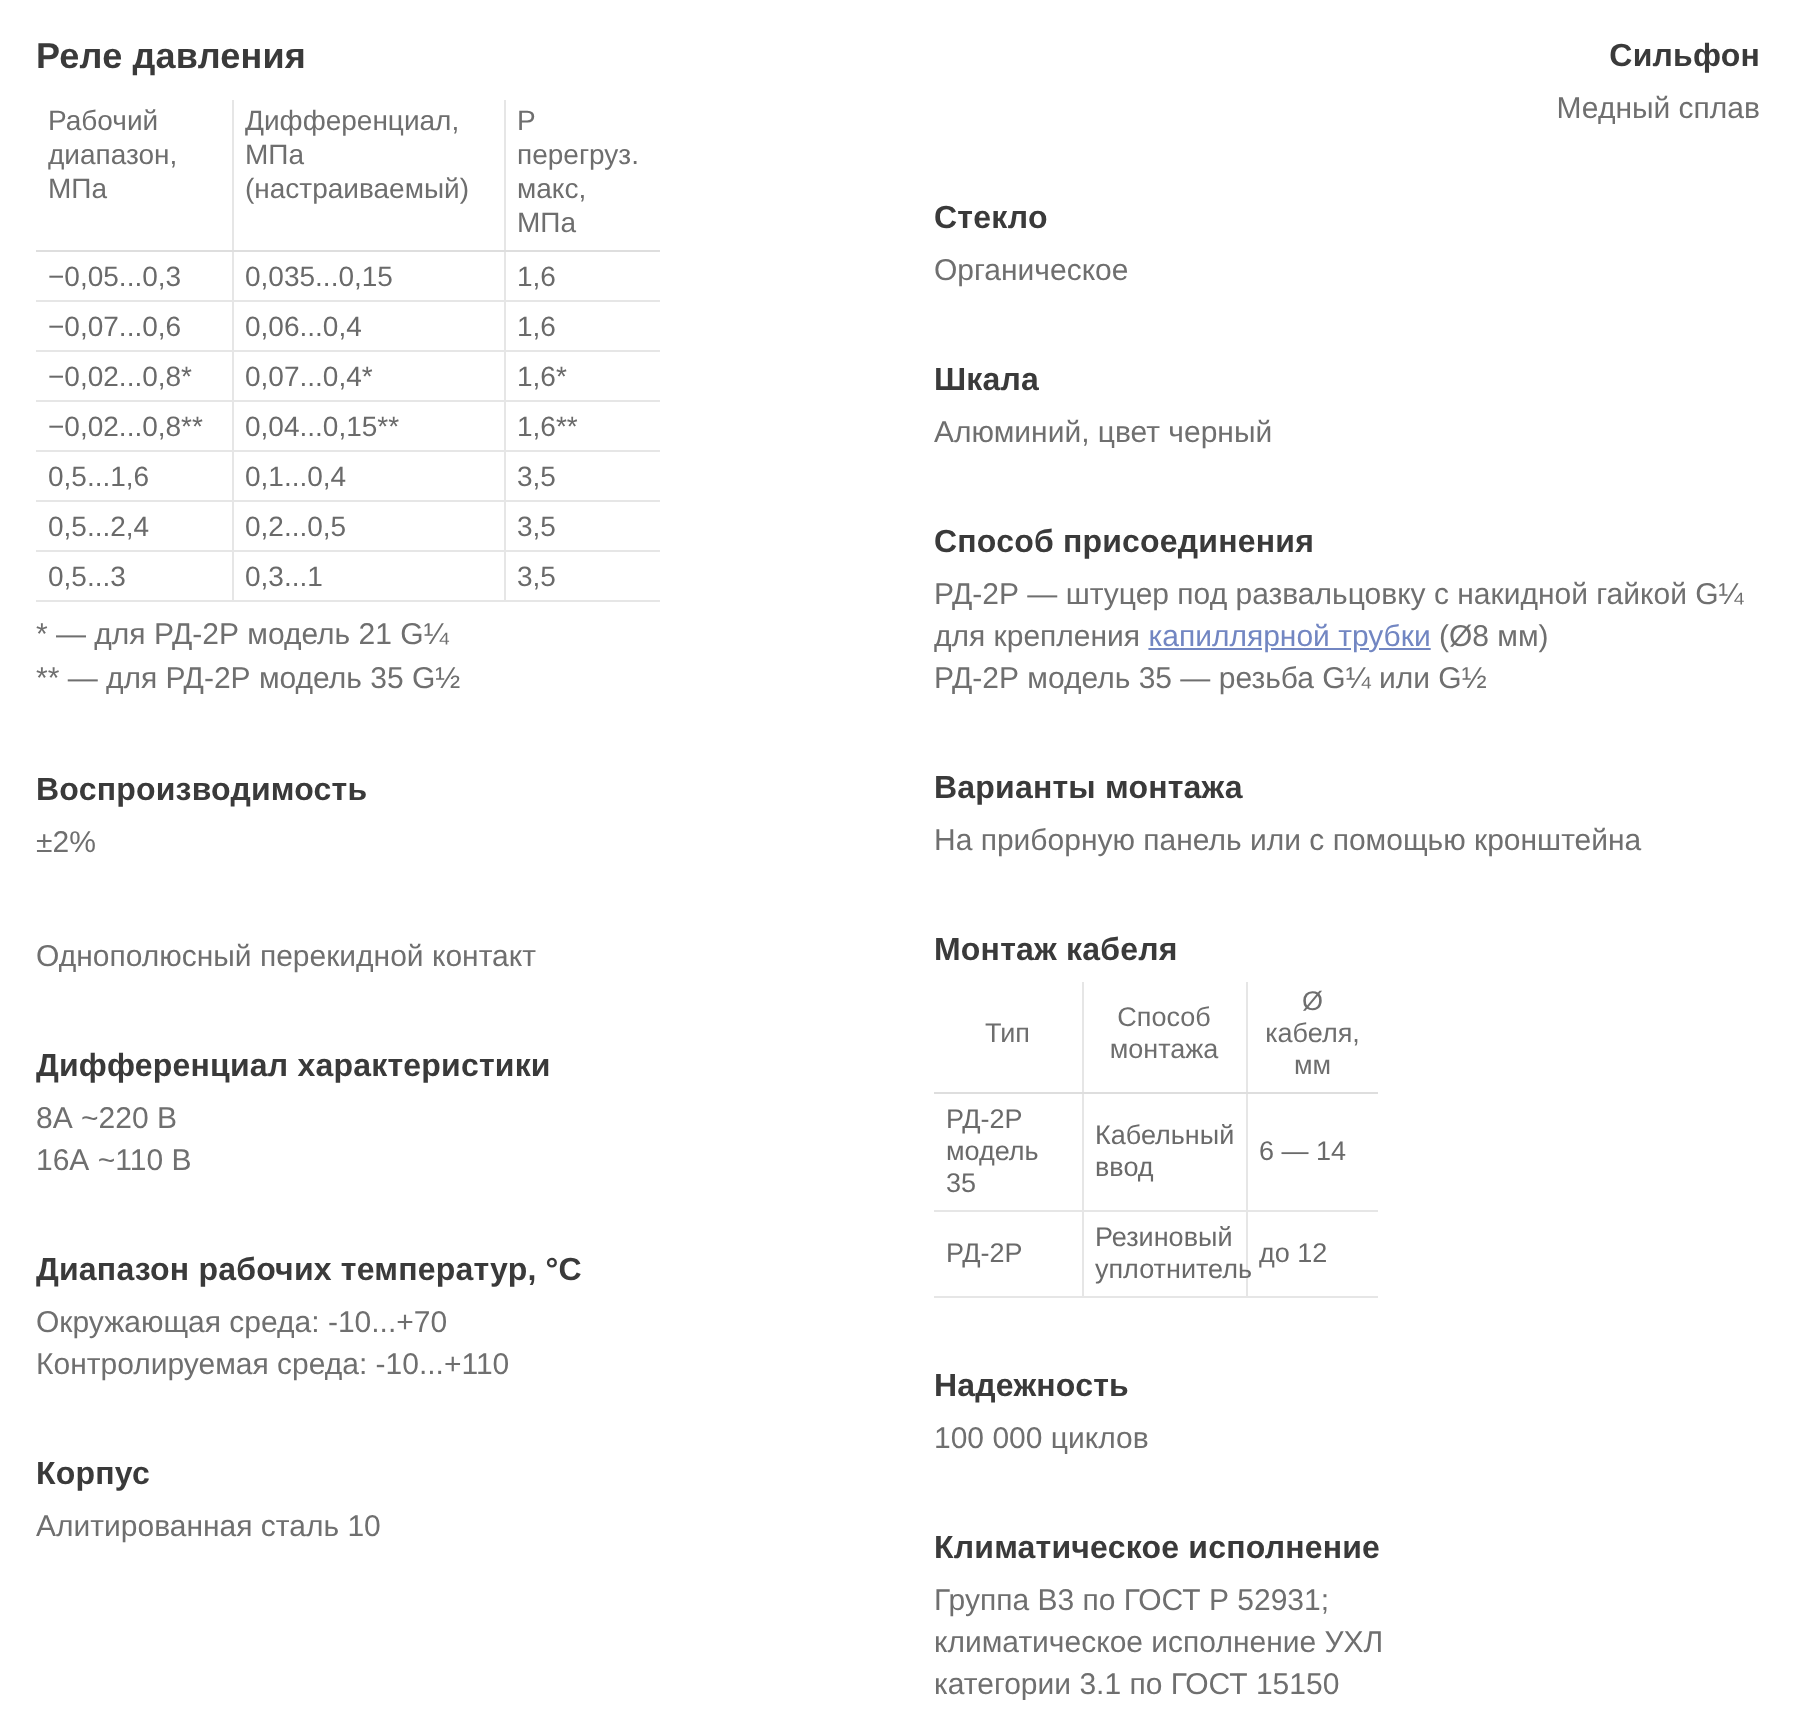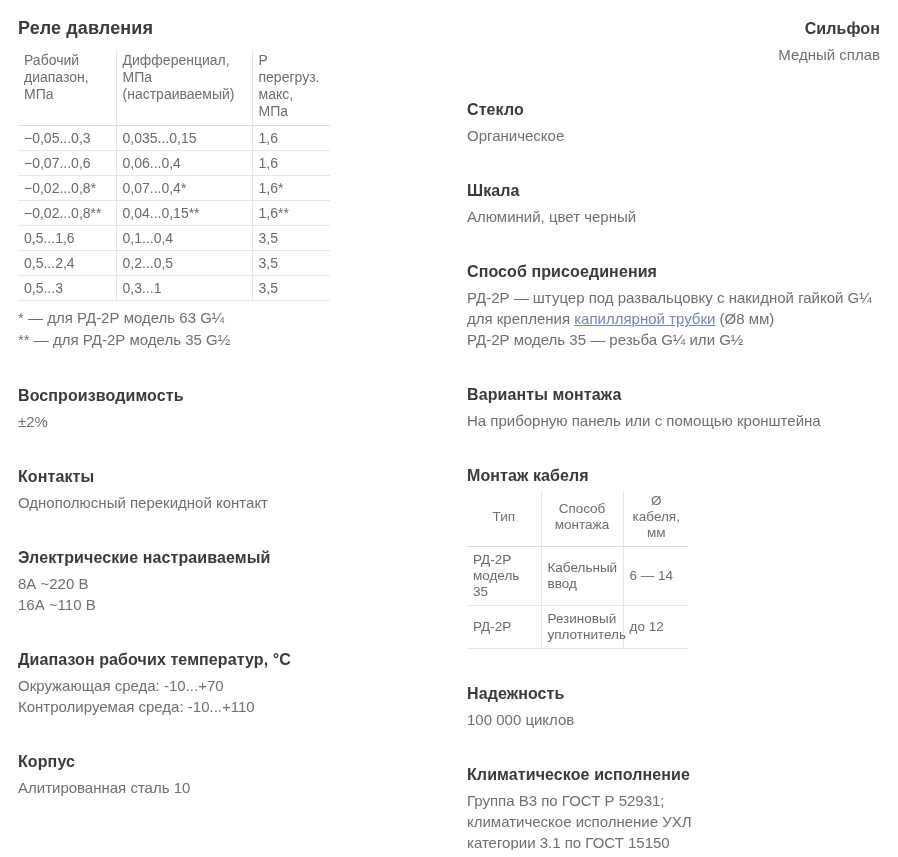--- a/index.html
+++ b/index.html
@@ -115,36 +115,35 @@
           </tr>
           <tr>
             <td>0,5...3</td>
             <td>0,3...1</td>
             <td>3,5</td>
           </tr>
         </tbody>
       </table>
 
       <div class="footnotes">
-        <p class="footnote">* — для РД-2Р модель 63 G¼</p>
+        <p class="footnote">* — для РД-2Р модель 21 G¼</p>
         <p class="footnote">** — для РД-2Р модель 35 G½</p>
       </div>
 
       <div class="sec">
         <h2>Воспроизводимость</h2>
         <p class="line">±2%</p>
       </div>
 
       <div class="sec">
-        <h2>Контакты</h2>
         <p class="line">Однополюсный перекидной контакт</p>
       </div>
 
       <div class="sec">
-        <h2>Электрические настраиваемый</h2>
+        <h2>Дифференциал характеристики</h2>
         <p class="line">8А ~220 В</p>
         <p class="line">16А ~110 В</p>
       </div>
 
       <div class="sec">
         <h2>Диапазон рабочих температур, °С</h2>
         <p class="line">Окружающая среда: -10...+70</p>
         <p class="line">Контролируемая среда: -10...+110</p>
       </div>
 

